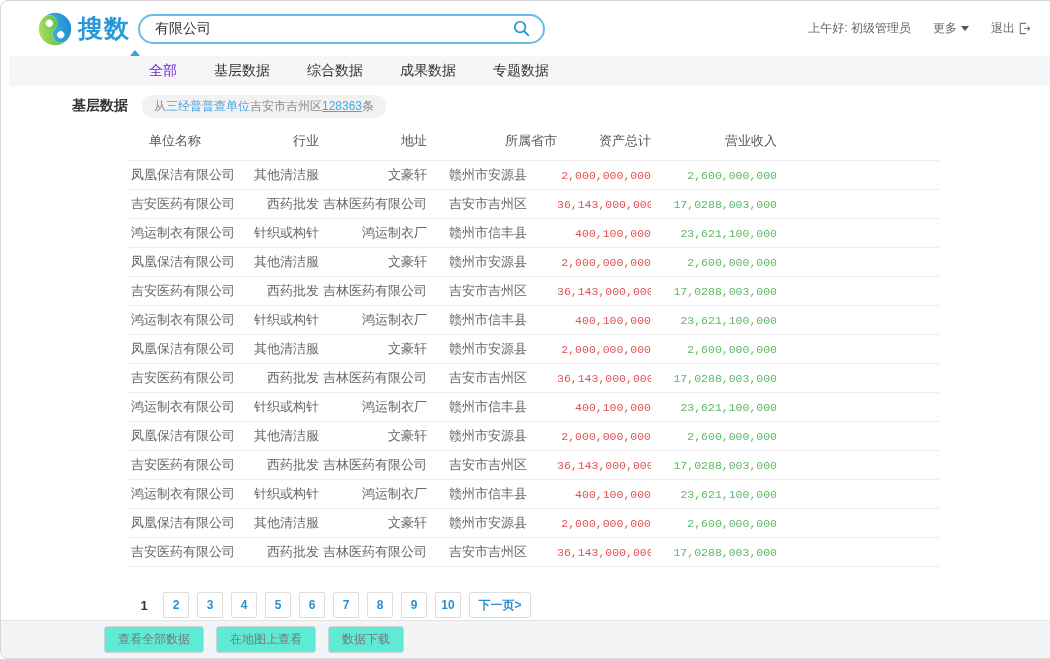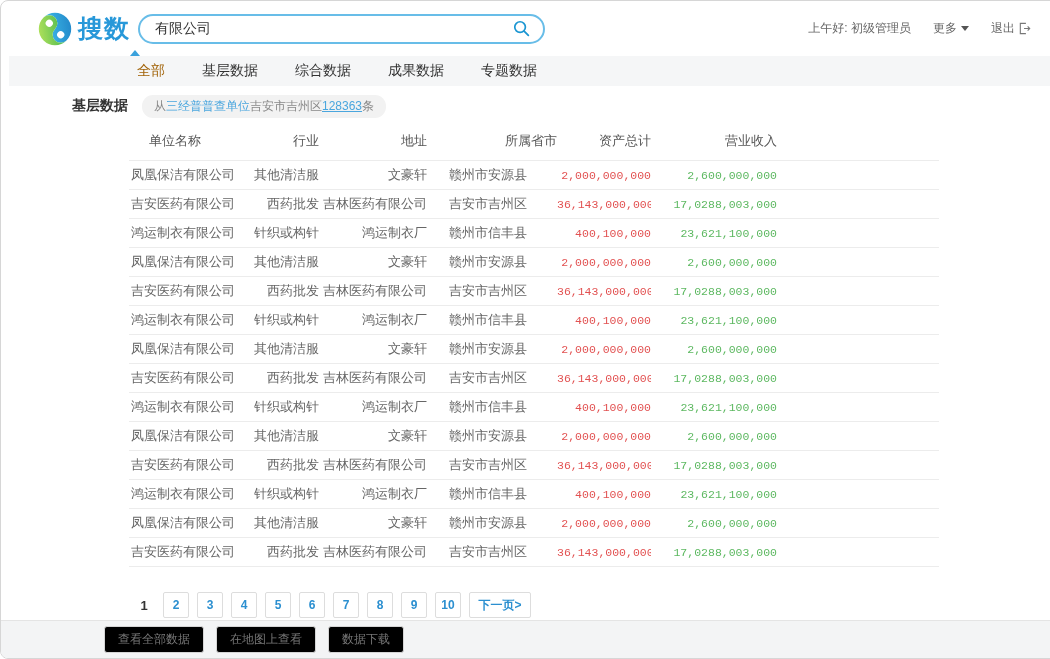--- a/index.html
+++ b/index.html
@@ -23,21 +23,21 @@
   .clickable { cursor:pointer; }
 
   
   .pointer { position:absolute; left:129px; top:49px; width:0; height:0;
              border-left:5px solid transparent; border-right:5px solid transparent;
              border-bottom:6px solid #3aa1dc; }
 
   
   .tabs { height:30px; background:#f5f6f7; display:flex; align-items:center; padding-left:128px; }
   .tab { font-size:14px; color:#333; margin-right:37px; text-decoration:none; cursor:pointer; }
-  .tab.active { color:#a16207; }
+  .tab.active { color:#6d28d9;margin-left:12px; }
 
   
   .result-row { display:flex; align-items:center; margin:9px 0 0 63px; height:22px; }
   .section-label { font-size:14px; font-weight:bold; color:#333; }
   .result-pill { margin-left:14px; background:#f2f2f2; border-radius:11px; padding:3px 12px;
                  font-size:12px; color:#888; white-space:nowrap; }
   .result-pill a { color:#4aa6de; text-decoration:none; cursor:pointer; }
   .result-pill a.count { text-decoration:underline; }
 
   
@@ -57,21 +57,21 @@
   .pagination { display:flex; align-items:center; margin:25px 0 0 130px; }
   .pg-current { font-size:13px; font-weight:bold; color:#333; width:10px; margin-right:14px; text-align:center; }
   .page-box { width:24px; height:24px; border:1px solid #ddd; border-radius:2px; background:#fff;
               display:flex; align-items:center; justify-content:center; color:#2b8fd0;
               font-size:12px; font-weight:bold; text-decoration:none; cursor:pointer; margin-right:8px; }
   .page-box.next { width:60px; }
 
   
   .ftr { position:absolute; left:0; right:0; bottom:0; height:37px; background:#f3f4f5;
          border-top:1px solid #e4e4e4; display:flex; align-items:center; padding-left:103px; }
-  .fbtn { font-size:12px; color:#777; background:#000000; border:1px solid #d5d5d5;
+  .fbtn { font-size:12px; color:#777; background:#5eead4; border:1px solid #d5d5d5;
           border-radius:3px; padding:4px 13px; margin-right:12px; cursor:pointer;
           font-family:"Liberation Sans", sans-serif; }
 </style>
 </head>
 <body>
 
 <div class="page">
 
   <header class="hdr">
     <div class="brand-wrap">

